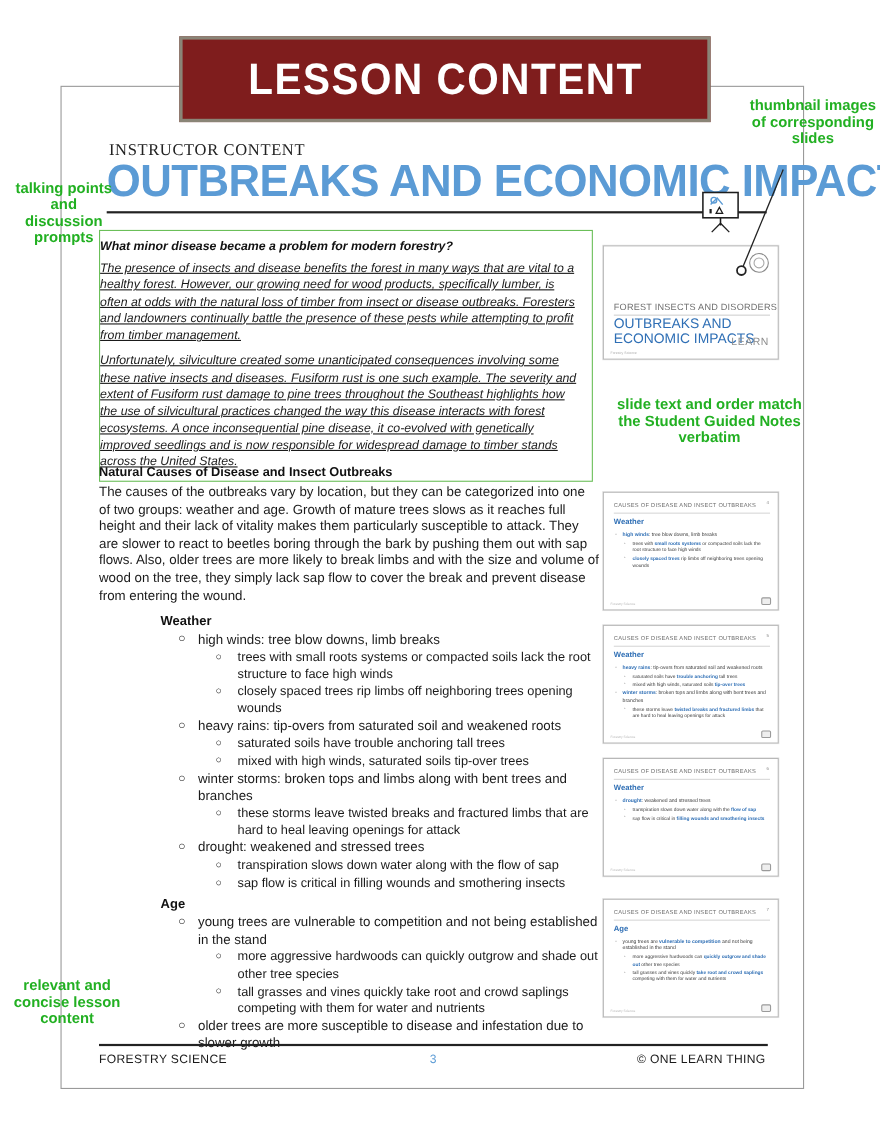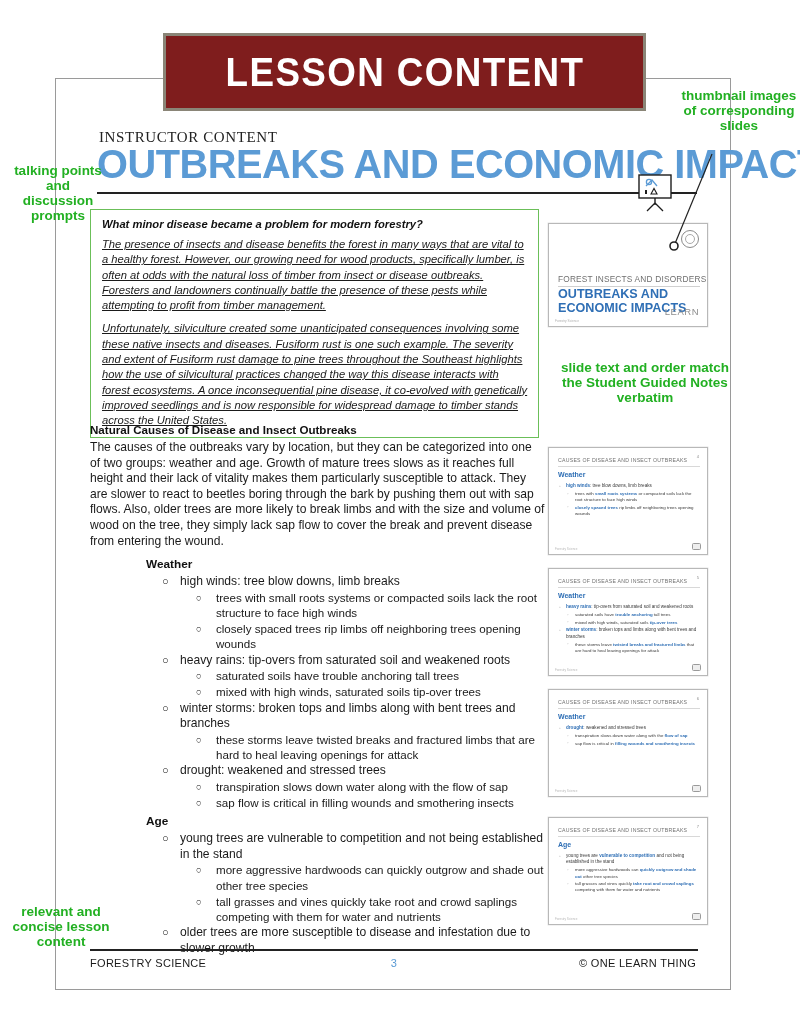--- a/index.html
+++ b/index.html
@@ -52,21 +52,21 @@
     font-family: "Liberation Sans Narrow", "Liberation Sans", sans-serif;
     font-weight: bold;
     font-size: 13.5px;
     line-height: 15px;
     text-align: center;
     z-index: 6;
   }
   #annot-talking { left: 12px; top: 163px; width: 92px; }
   #annot-thumbnail { right: 2px; top: 88px; width: 118px; text-align: center; }
   #annot-slide-text { left: 556px; top: 360px; width: 178px; }
-  #annot-relevant { left: 6px; top: 888px; width: 110px; margin-top: 16px; }
+  #annot-relevant { left: 6px; top: 888px; width: 110px; }
 
   
   #leader-line {
     position: absolute;
     left: 668px; top: 152px;
     width: 50px; height: 100px;
     z-index: 6;
   }
 
   
@@ -101,21 +101,21 @@
     left: 578px; top: 94px;
     width: 42px; height: 40px;
   }
 
   
   #callout-box {
     position: absolute;
     left: 34px; top: 130px;
     width: 449px;
     border: 1.5px solid #6bbf59;
-    padding: 7px 9px 8px 11px;
+    padding: 7px 9px 8px 0;
     background: #ffffff;
   }
   #callout-question {
     font-family: "Liberation Sans", sans-serif;
     font-weight: bold;
     font-style: italic;
     font-size: 11.2px;
     color: #111111;
     margin: 0 0 6px 0;
     line-height: 14px;
@@ -245,21 +245,21 @@
   }
   .ts-rule {
     position: absolute;
     left: 9px; top: 62px; width: 142px; height: 1px;
     background: #d0d0d0;
   }
   .ts-title {
     position: absolute;
     left: 9px; top: 64px;
     font-family: "Liberation Sans Narrow", "Liberation Sans", sans-serif;
-    font-weight: bold;
+    font-weight: normal;
     font-size: 12.6px;
     line-height: 13.5px;
     color: #2f6fb5;
   }
   .ts-learn {
     position: absolute;
     right: 8px; bottom: 9px;
     font-family: "Liberation Sans Narrow", "Liberation Sans", sans-serif;
     font-size: 9.5px;
     letter-spacing: 0.5px;

